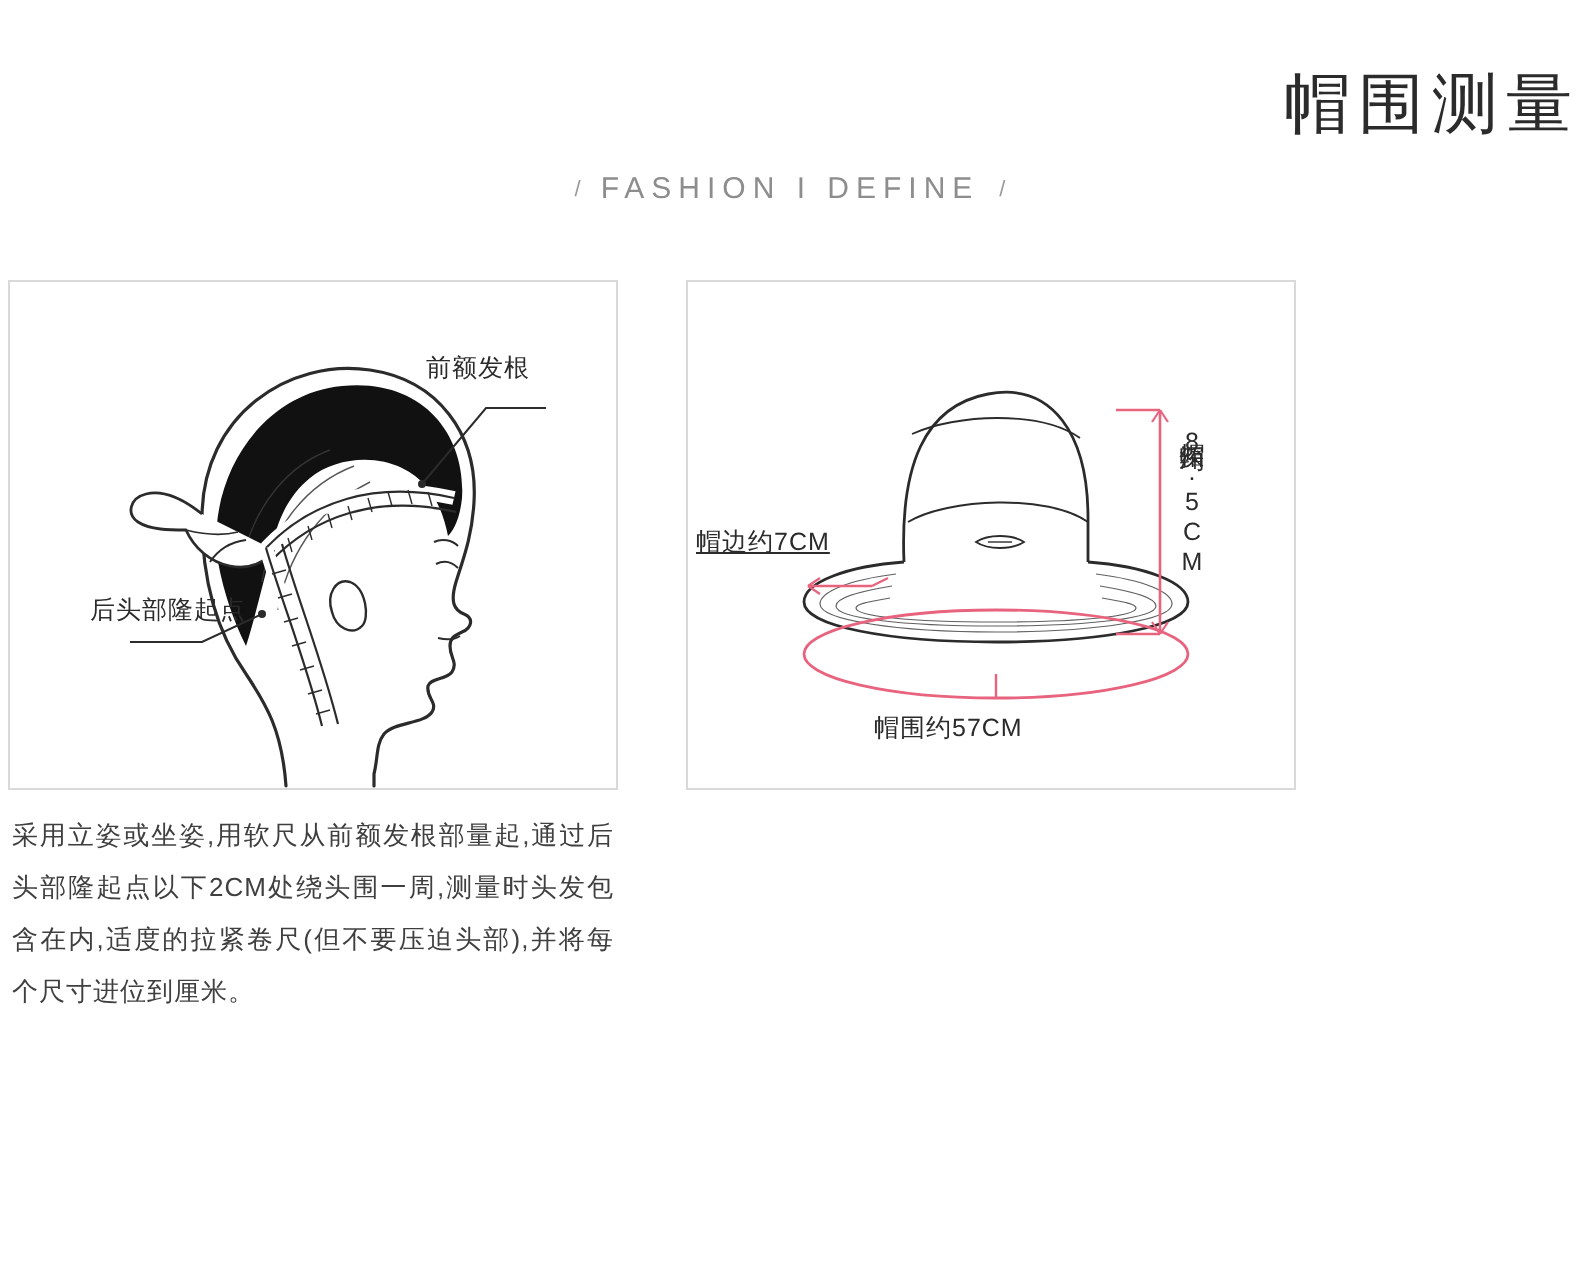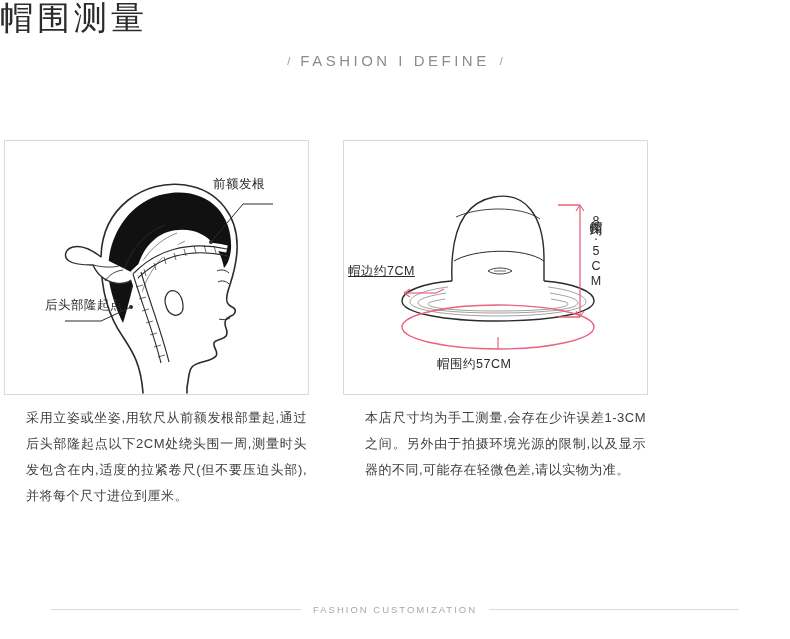--- a/index.html
+++ b/index.html
@@ -16,21 +16,22 @@
   }
   .page {
     position: relative;
     width: 790px;
     height: 639px;
     box-sizing: border-box;
   }
 
   
   .header {
-    text-align: left;
+    text-align: right;
+    padding-top: 34px;
   }
   .main-title {
     font-family: "DejaVu Sans", sans-serif;
     font-size: 33px;
     letter-spacing: 4px;
     color: #2b2b2b;
     font-weight: 500;
     line-height: 1.1;
   }
   .subtitle-row {
@@ -79,21 +80,20 @@
     letter-spacing: 1px;
   }
   .panel-body {
     font-size: 13px;
     line-height: 2.0;
     color: #3f3f3f;
     margin-top: 10px;
     text-align: justify;
     padding: 0 2px;
     letter-spacing: 0.5px;
-    margin-left: 20px;
   }
 
   
   .fig-label {
     position: absolute;
     font-size: 12.5px;
     color: #2b2b2b;
     white-space: nowrap;
     letter-spacing: 0.5px;
   }
@@ -281,24 +281,18 @@
           <path d="M92 152 L100 148" fill="none" stroke="#e8637e" stroke-width="1.2"></path>
 
           <path d="M154 208 L154 196" fill="none" stroke="#e8637e" stroke-width="1.2"></path>
         </svg>
 
         <div class="fig-label" style="left:4px; top:122px;text-decoration:underline;">帽边约7CM</div>
         <div class="fig-label vertical" style="left:243px; top:70px;">帽深约8.5CM</div>
         <div class="fig-label" style="left:93px; top:215px;">帽围约57CM</div>
       </div>
 
-      <div class="panel-body">本店尺寸均为手工测量,会存在少许误差1-3CM之间。另外由于拍摄环境光源的限制,以及显示器的不同,可能存在轻微色差,请以实物为准。</div>
     </div>
 
   </div>
 
-  <div class="footer">
-    <div class="footer-line"></div>
-    <div class="footer-text">FASHION CUSTOMIZATION</div>
-    <div class="footer-line"></div>
-  </div>
 
 </div>
 
 </body></html>

